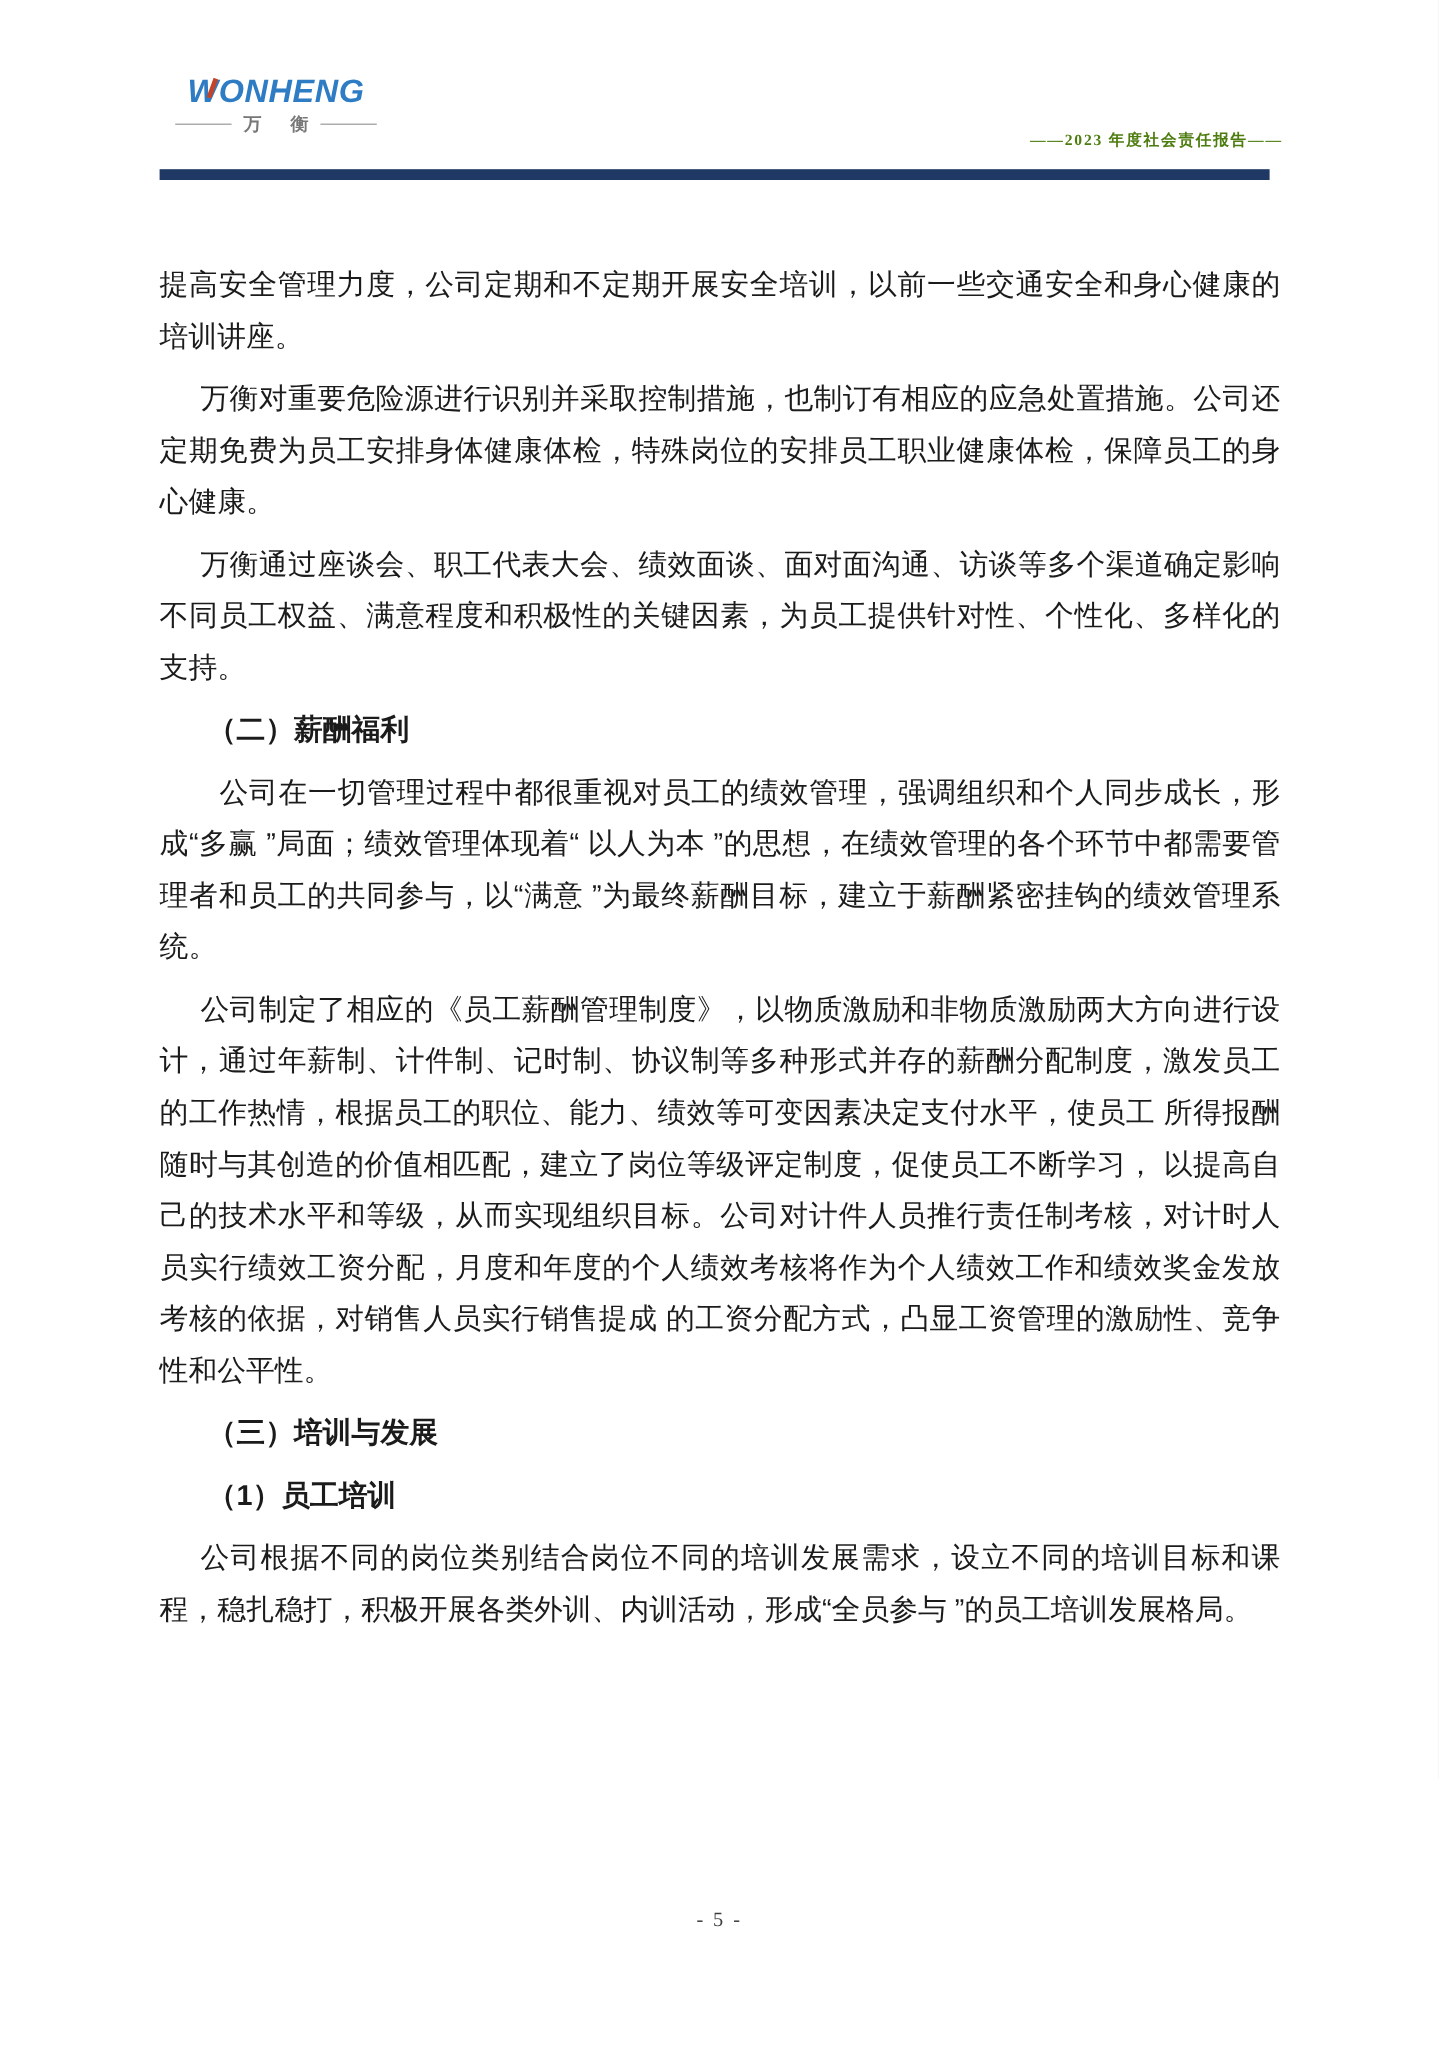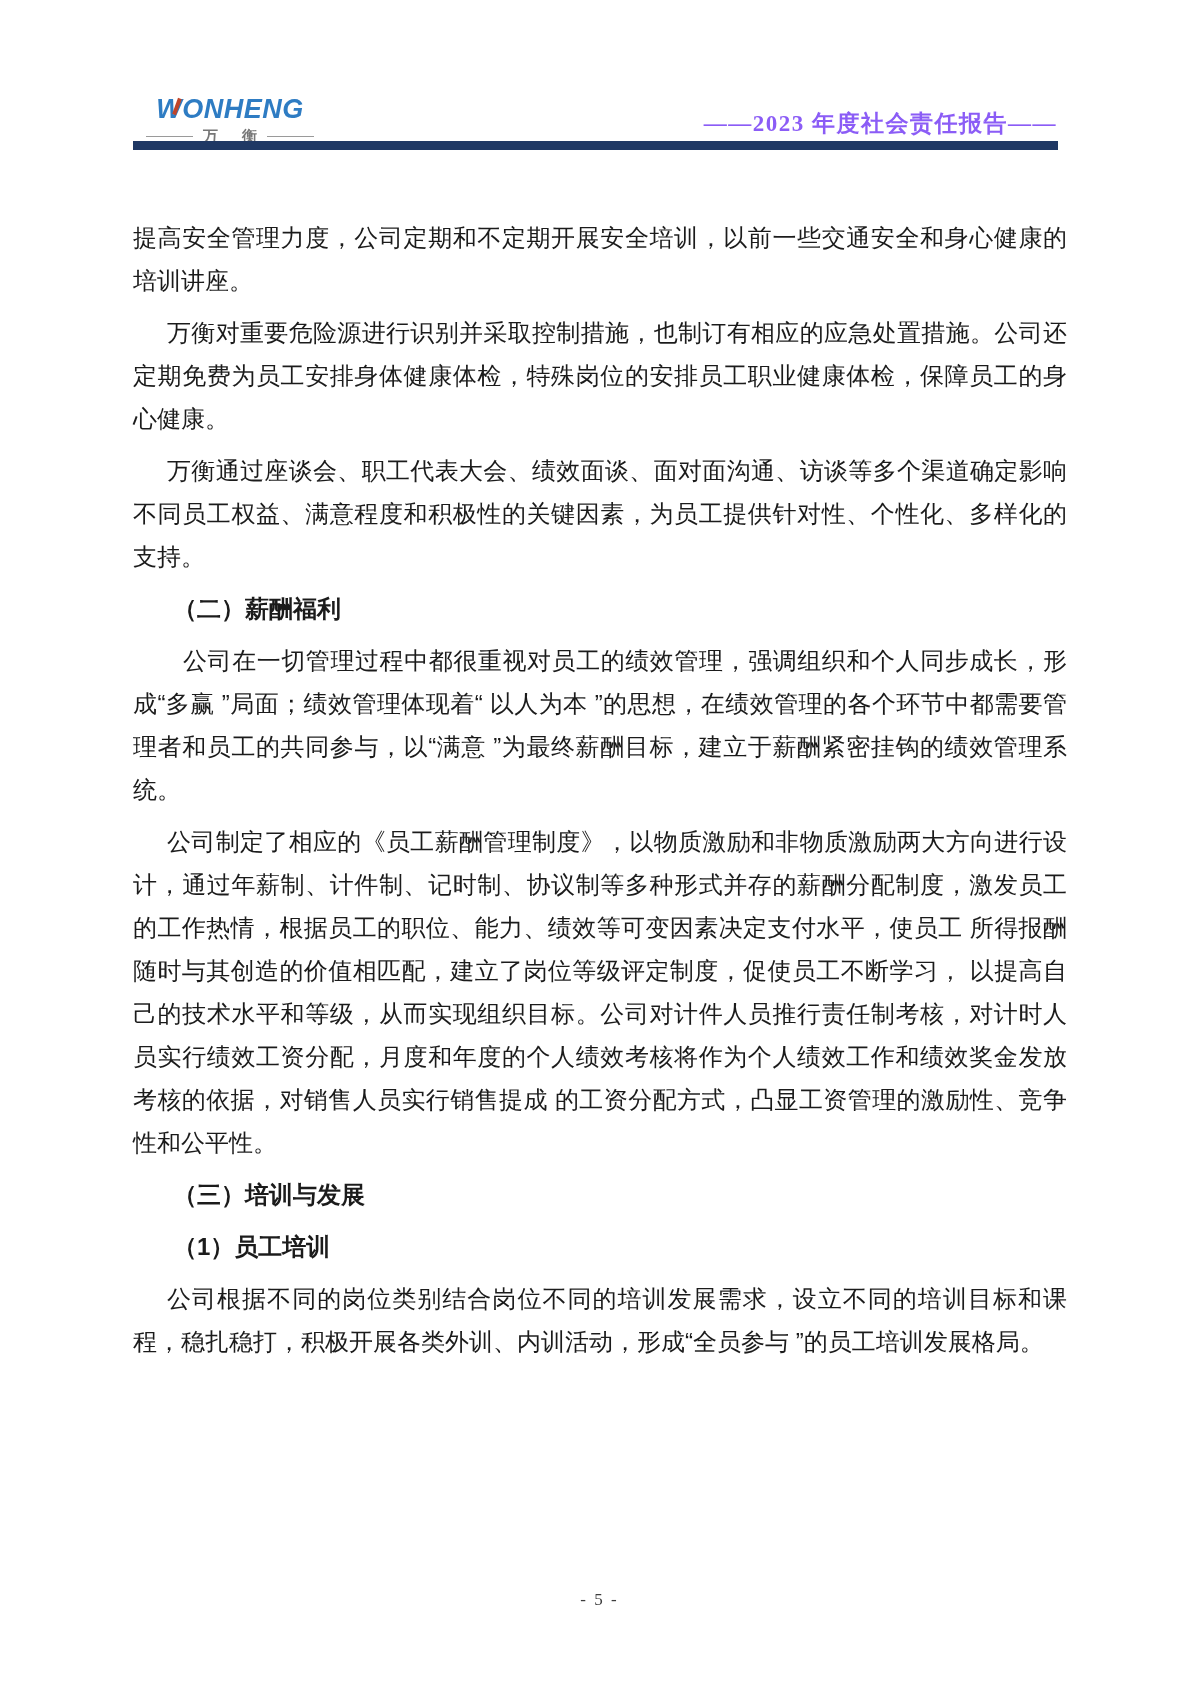--- a/index.html
+++ b/index.html
@@ -7,21 +7,21 @@
     position:relative;
     width:1199px; height:1708px;
     margin:0 auto;
     background:#ffffff;
     font-family:"Liberation Sans", sans-serif;
     overflow:hidden;
   }
 
   
   .logo {
-    position:absolute; left:146px; top:96px; width:168px;
+    position:absolute; left:146px; top:63px; width:168px;
     text-align:center;
   }
   .logo-en {
     position:relative;
     font-style:italic; font-weight:bold;
     font-size:27px; line-height:1;
     color:#2e7cc3;
     letter-spacing:0.5px;
     white-space:nowrap;
   }
@@ -34,24 +34,24 @@
   .logo-cn {
     display:flex; align-items:center; justify-content:flex-end;
     margin-top:4px;
     color:#777777; font-size:15px; font-weight:bold;
     letter-spacing:10px;
   }
   .logo-cn .rule { flex:1; height:1px; background:#9a9a9a; }
   .logo-cn .cn-text { white-space:nowrap; text-indent:10px; }
 
   .report-title {
-    position:absolute; top:108px; right:142px;
+    position:absolute; top:108px; right:130px;
     font-family:"Liberation Serif", serif;
-    font-size:23px; font-weight:600;
-    color:#8b5cf6; letter-spacing:1.5px;
+    font-size:13px; font-weight:600;
+    color:#4d7c0f; letter-spacing:1.5px;
     white-space:nowrap;
   }
 
   .header-bar {
     position:absolute; left:133px; top:141px;
     width:925px; height:9px;
     background:#1f3864;
   }
 
   

